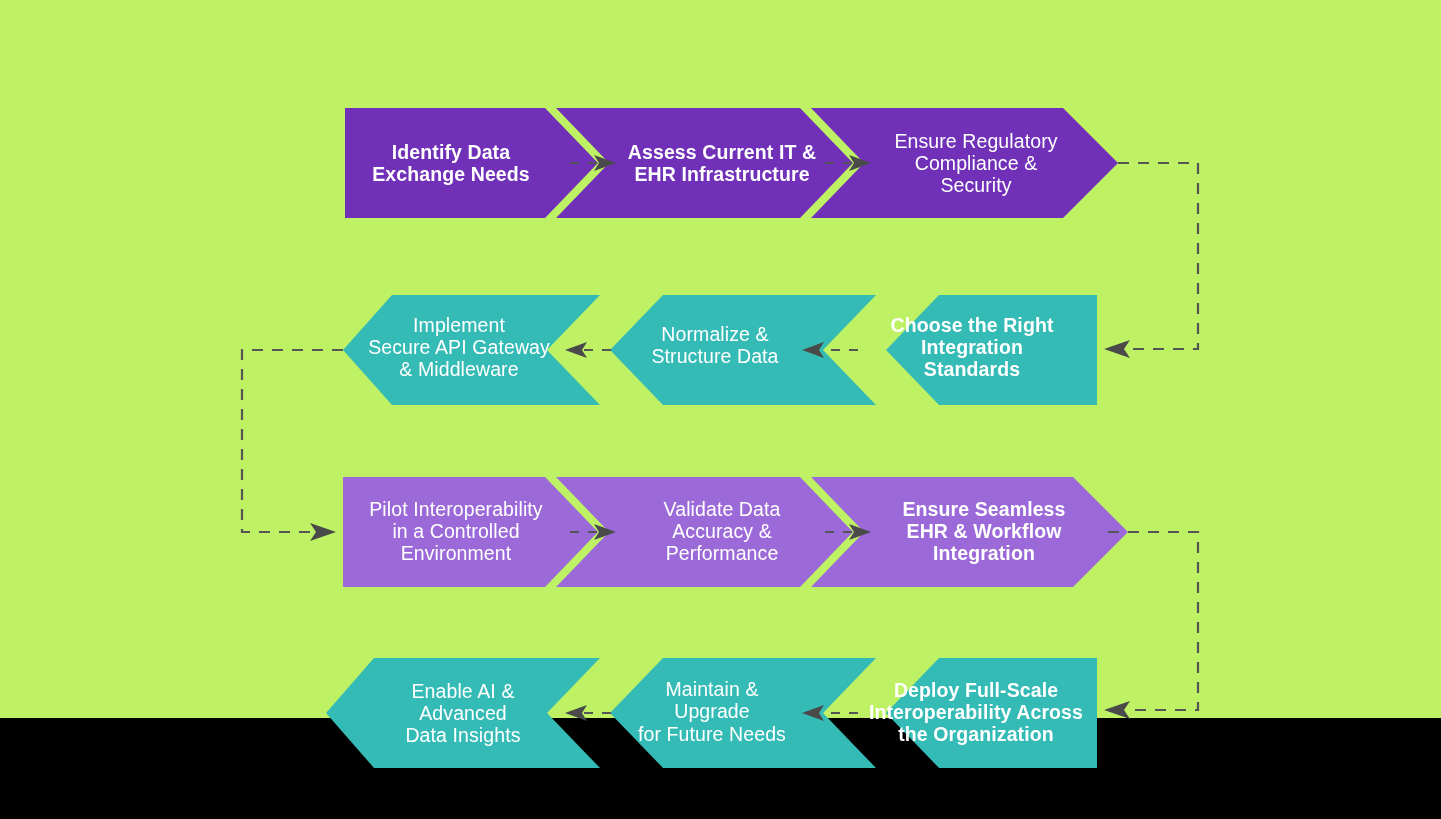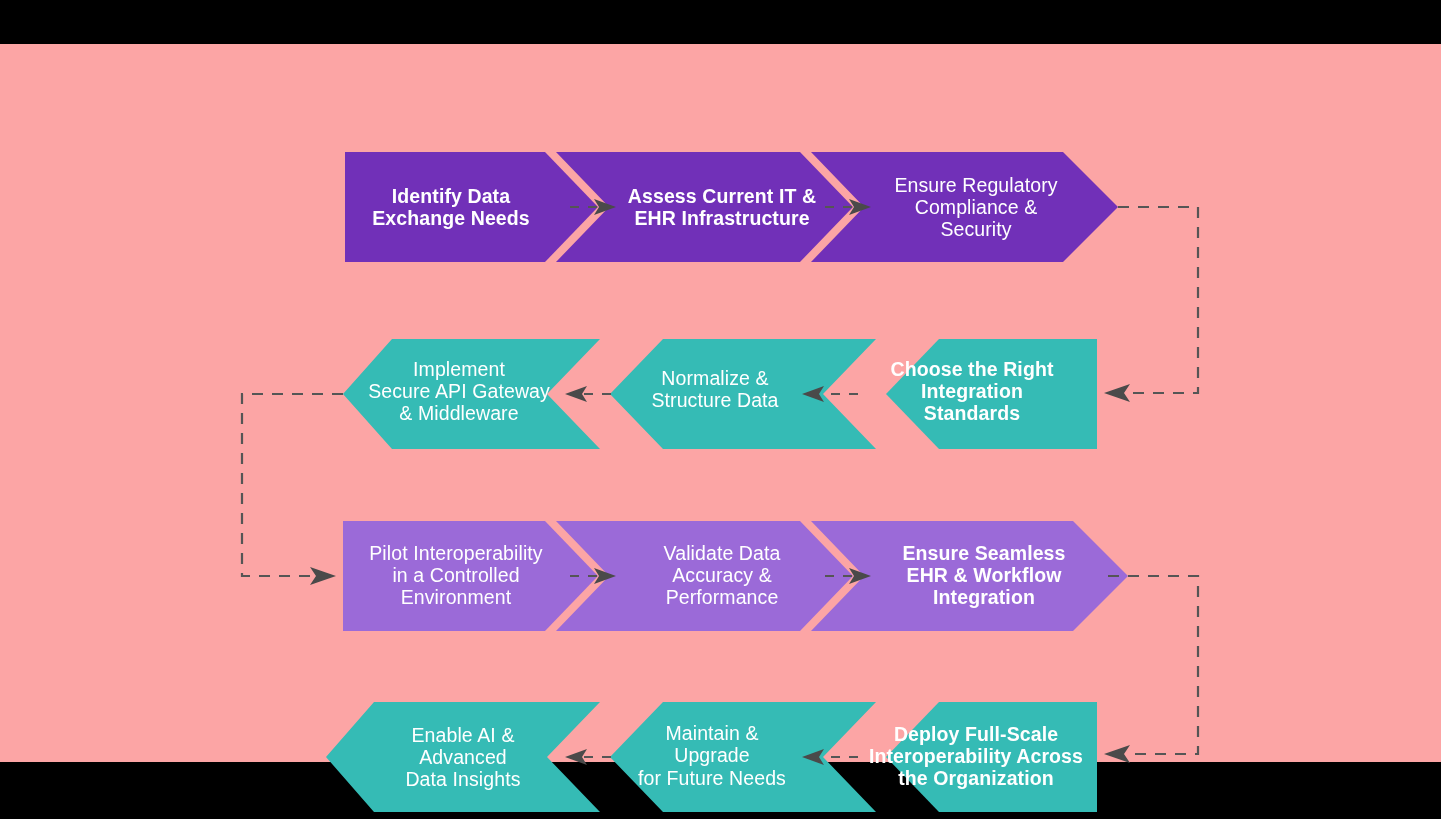--- a/index.html
+++ b/index.html
@@ -10,22 +10,21 @@
   body {
     width: 1441px;
     height: 819px;
     overflow: hidden;
     font-family: "Liberation Sans", sans-serif;
   }
   #diagram-root {
     position: relative;
     width: 1441px;
     height: 718px;
-    background: #fca5a5;
-    margin-top: 44px;
+    background: #bef264;
   }
   svg#flow-svg {
     position: absolute;
     top: 0;
     left: 0;
     width: 1441px;
     height: 819px;
     display: block;
   }
   .chev-label {

